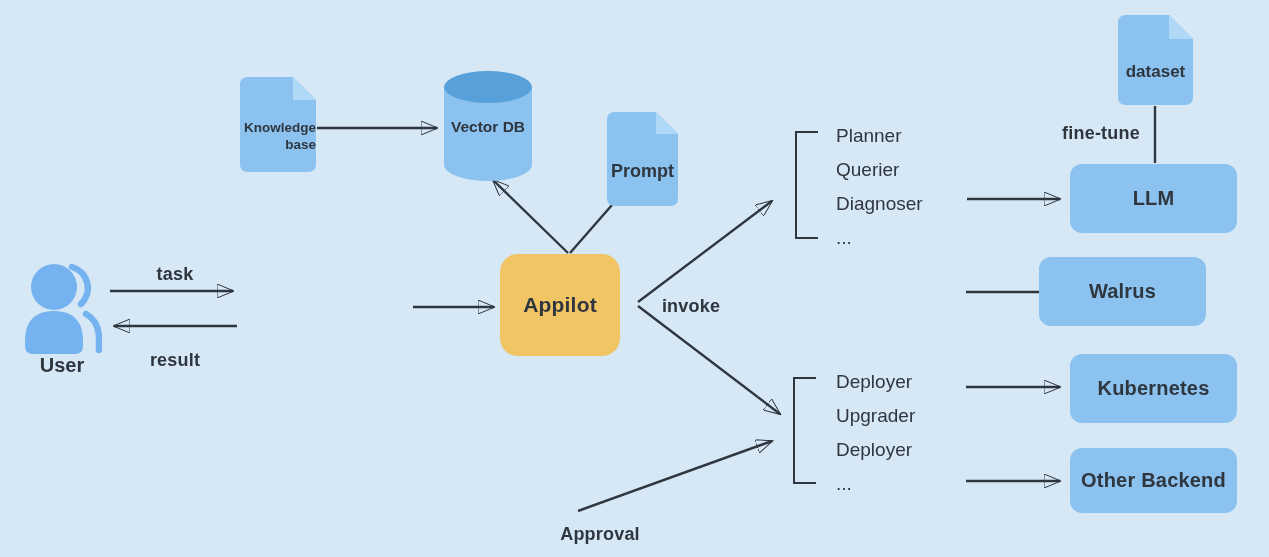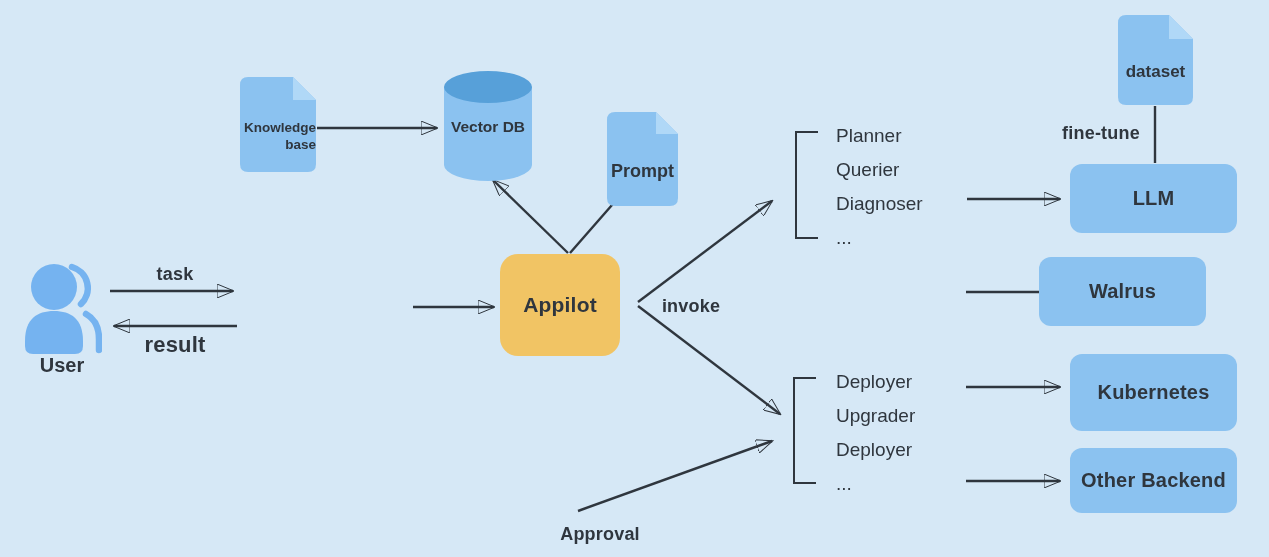--- a/index.html
+++ b/index.html
@@ -127,26 +127,26 @@
     <div class="tk-item">Deployer</div>
     <div class="tk-item">...</div>
   </div>
 
   <div class="node-box" style="left:1070px;top:164px;width:167px;height:69px;font-size:20px;">
     <span>LLM</span>
   </div>
   <div class="node-box" style="left:1039px;top:257px;width:167px;height:69px;font-size:20px;">
     <span>Walrus</span>
   </div>
-  <div class="node-box" style="left:1070px;top:354px;width:167px;height:77px;font-size:20px;">
+  <div class="node-box" style="left:1070px;top:354px;width:167px;height:69px;font-size:20px;">
     <span>Kubernetes</span>
   </div>
   <div class="node-box" style="left:1070px;top:448px;width:167px;height:65px;font-size:20px;">
     <span>Other Backend</span>
   </div>
 
   <div class="edge-label" style="left:135px;top:264px;width:80px;font-size:18px;">task</div>
-  <div class="edge-label" style="left:130px;top:332px;width:90px;font-size:22px;">result</div>
+  <div class="edge-label" style="left:130px;top:350px;width:90px;font-size:18px;">result</div>
   <div class="edge-label" style="left:650px;top:296px;width:82px;font-size:18px;">invoke</div>
   <div class="edge-label" style="left:1046px;top:123px;width:110px;font-size:18px;">fine-tune</div>
   <div class="edge-label" style="left:548px;top:524px;width:104px;font-size:18px;">Approval</div>
 
 </div>
 
 </body></html>

